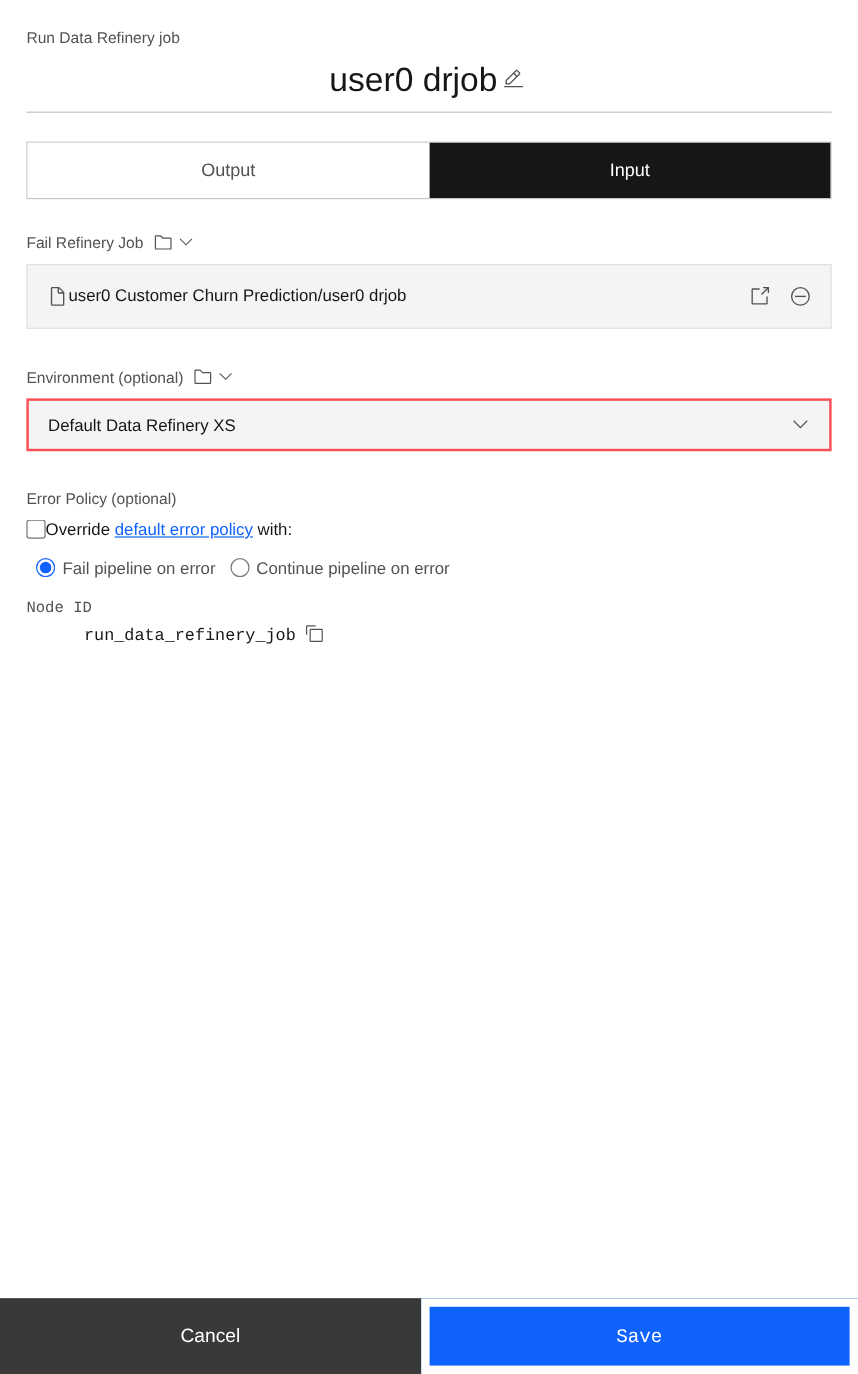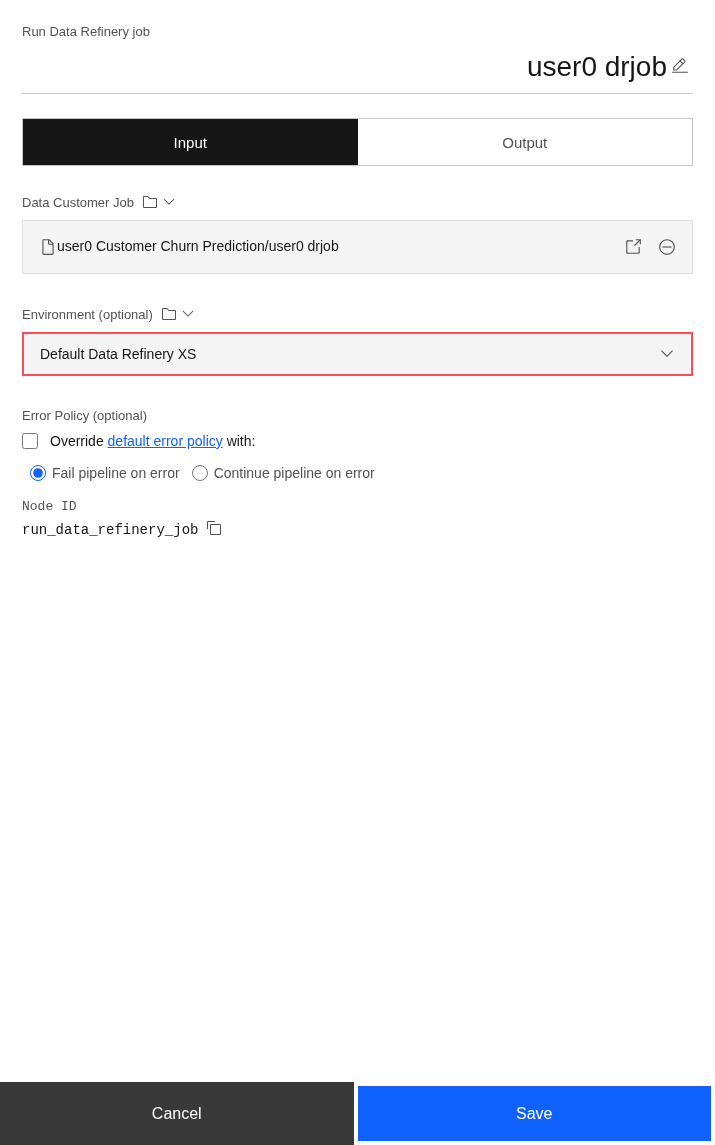--- a/index.html
+++ b/index.html
@@ -27,21 +27,21 @@
 
     .page-title {
       font-size: 13px;
       color: #525252;
       margin-bottom: 12px;
     }
 
     .job-name-row {
       display: flex;
       align-items: center;
-      justify-content: flex-end;
+      justify-content: center;
       padding-bottom: 10px;
       border-bottom: 1px solid #c6c6c6;
       margin-bottom: 24px;
     }
 
     .job-name-text {
       font-size: 28px;
       font-weight: 400;
       color: #161616;
     }
@@ -194,21 +194,21 @@
 
     .error-policy-title {
       font-size: 13px;
       color: #525252;
       margin-bottom: 10px;
     }
 
     .checkbox-row {
       display: flex;
       align-items: flex-start;
-      gap: 12px;
+      gap: 0;
       margin-bottom: 16px;
     }
 
     .checkbox-input {
       width: 16px;
       height: 16px;
       cursor: pointer;
     }
 
     .checkbox-label {
@@ -239,20 +239,21 @@
       color: #525252;
       margin-bottom: 6px;
     }
 
     .node-id-value-row {
       display: flex;
       align-items: center;
       gap: 8px;
       font-size: 14px;
       color: #161616;
+      margin-left: 48px;
     }
 
     .copy-icon-btn {
       background: none;
       border: none;
       cursor: pointer;
       color: #525252;
       font-size: 14px;
     }
 
@@ -271,53 +272,54 @@
       font-size: 16px;
       cursor: pointer;
       display: flex;
       align-items: center;
       justify-content: center;
     }
 
     .save-btn {
       flex: 1;
       background: #0f62fe;
-      border: 4px solid #ffffff;
+      border: 7px solid #ffffff;
       color: #fff;
       font-size: 16px;
       cursor: pointer;
       display: flex;
       align-items: center;
       justify-content: center;
+      font-family: Liberation Mono, monospace;
     }
   </style>
 </head>
 <body>
 
 <div class="page-container">
   <div class="main-content">
 
     <div class="page-title">Run Data Refinery job</div>
 
     <div class="job-name-row">
       <span class="job-name-text">user0 drjob</span>
       <button class="edit-icon-btn" title="Edit">
         <svg width="18" height="18" viewBox="0 0 32 32" fill="#525252">
           <path d="M2 26h28v2H2zM25.4 9c.8-.8.8-2 0-2.8l-3.6-3.6c-.8-.8-2-.8-2.8 0l-15 15V24h6.4l15-15zM20.6 4L24.2 7.6l-3 3L17.6 7 20.6 4zM6 22v-3.6l10-10 3.6 3.6-10 10H6z"></path>
         </svg>
       </button>
     </div>
 
     <div class="tabs-container">
+      <button class="tab inactive">Output</button>
       <button class="tab active">Input</button>
-      <button class="tab inactive">Output</button>
     </div>
 
     <div class="section-label-row">
-      <span class="section-label">Data Customer Job</span>
+      <span class="section-label">Fail Refinery Job</span>
       <button class="folder-icon-btn">
         <svg width="16" height="16" viewBox="0 0 32 32" fill="#525252">
           <path d="M11.17 6l3.42 3.41.58.59H28v16H4V6h7.17m0-2H4a2 2 0 00-2 2v20a2 2 0 002 2h24a2 2 0 002-2V10a2 2 0 00-2-2H16L12.59 4.59A2 2 0 0011.17 4z"></path>
         </svg>
         <svg width="14" height="14" viewBox="0 0 32 32" fill="#525252">
           <path d="M16 22L4 10l1.4-1.4L16 19.2l10.6-10.6L28 10z"></path>
         </svg>
       </button>
     </div>
 

